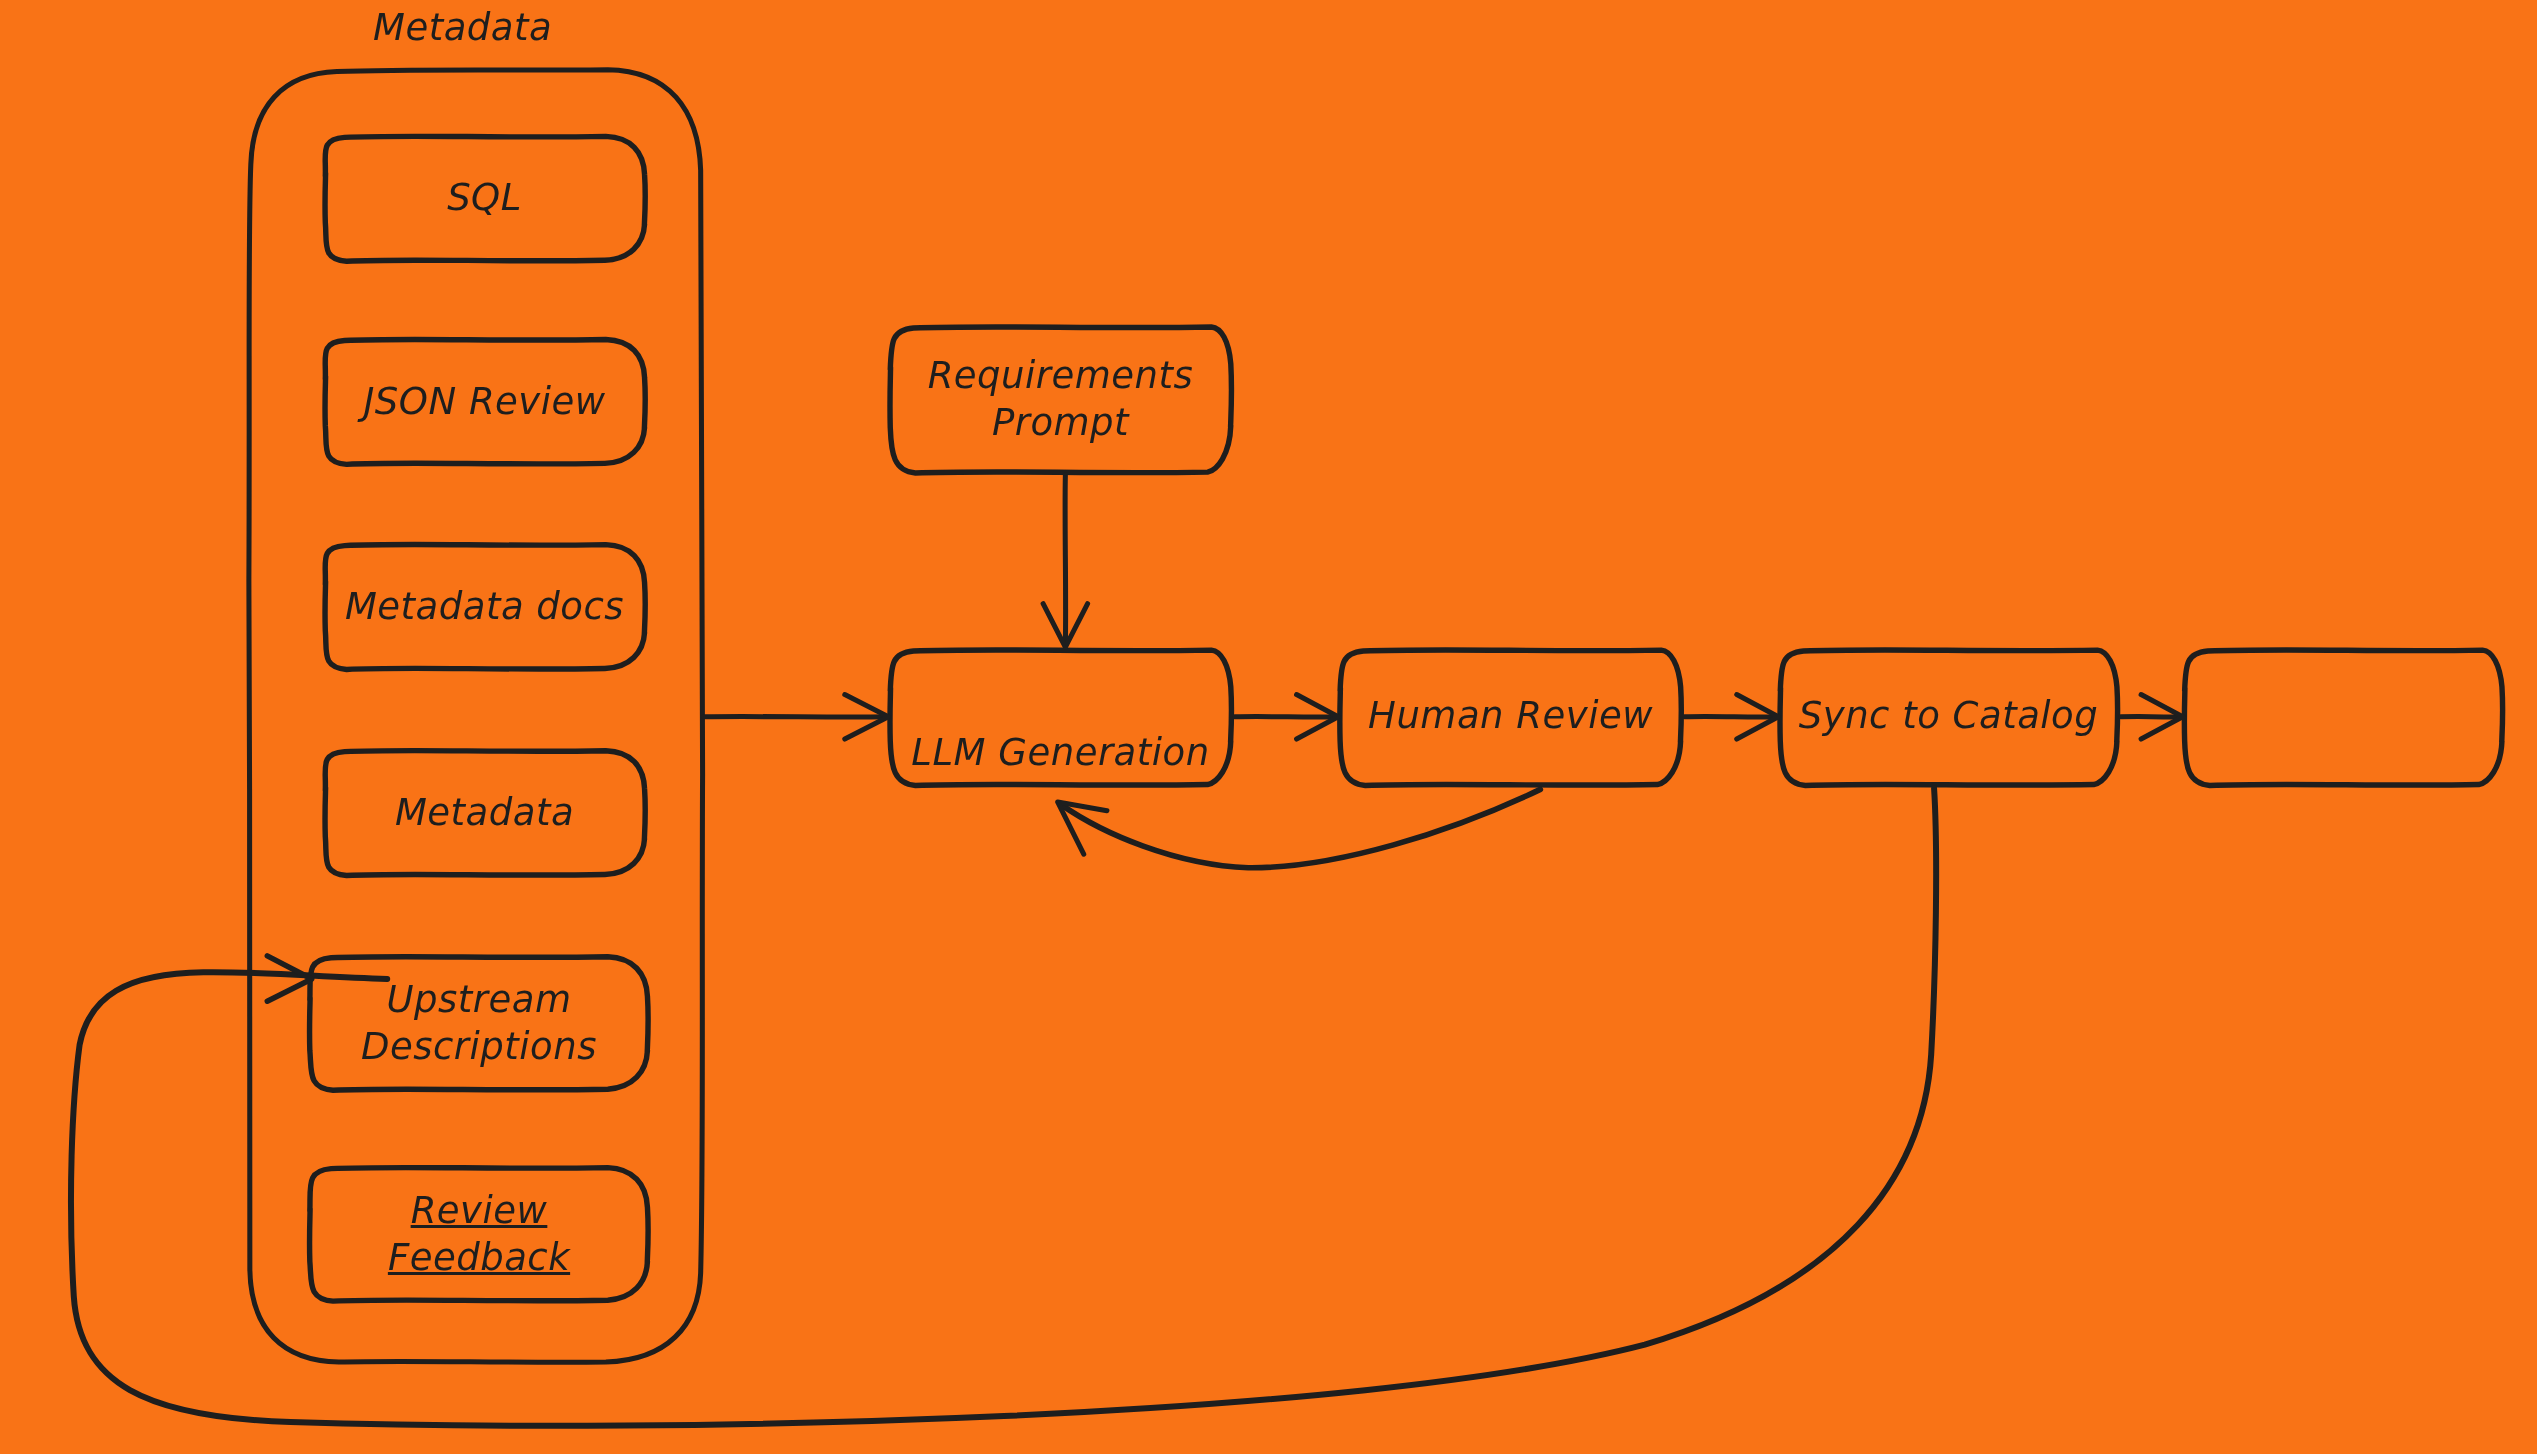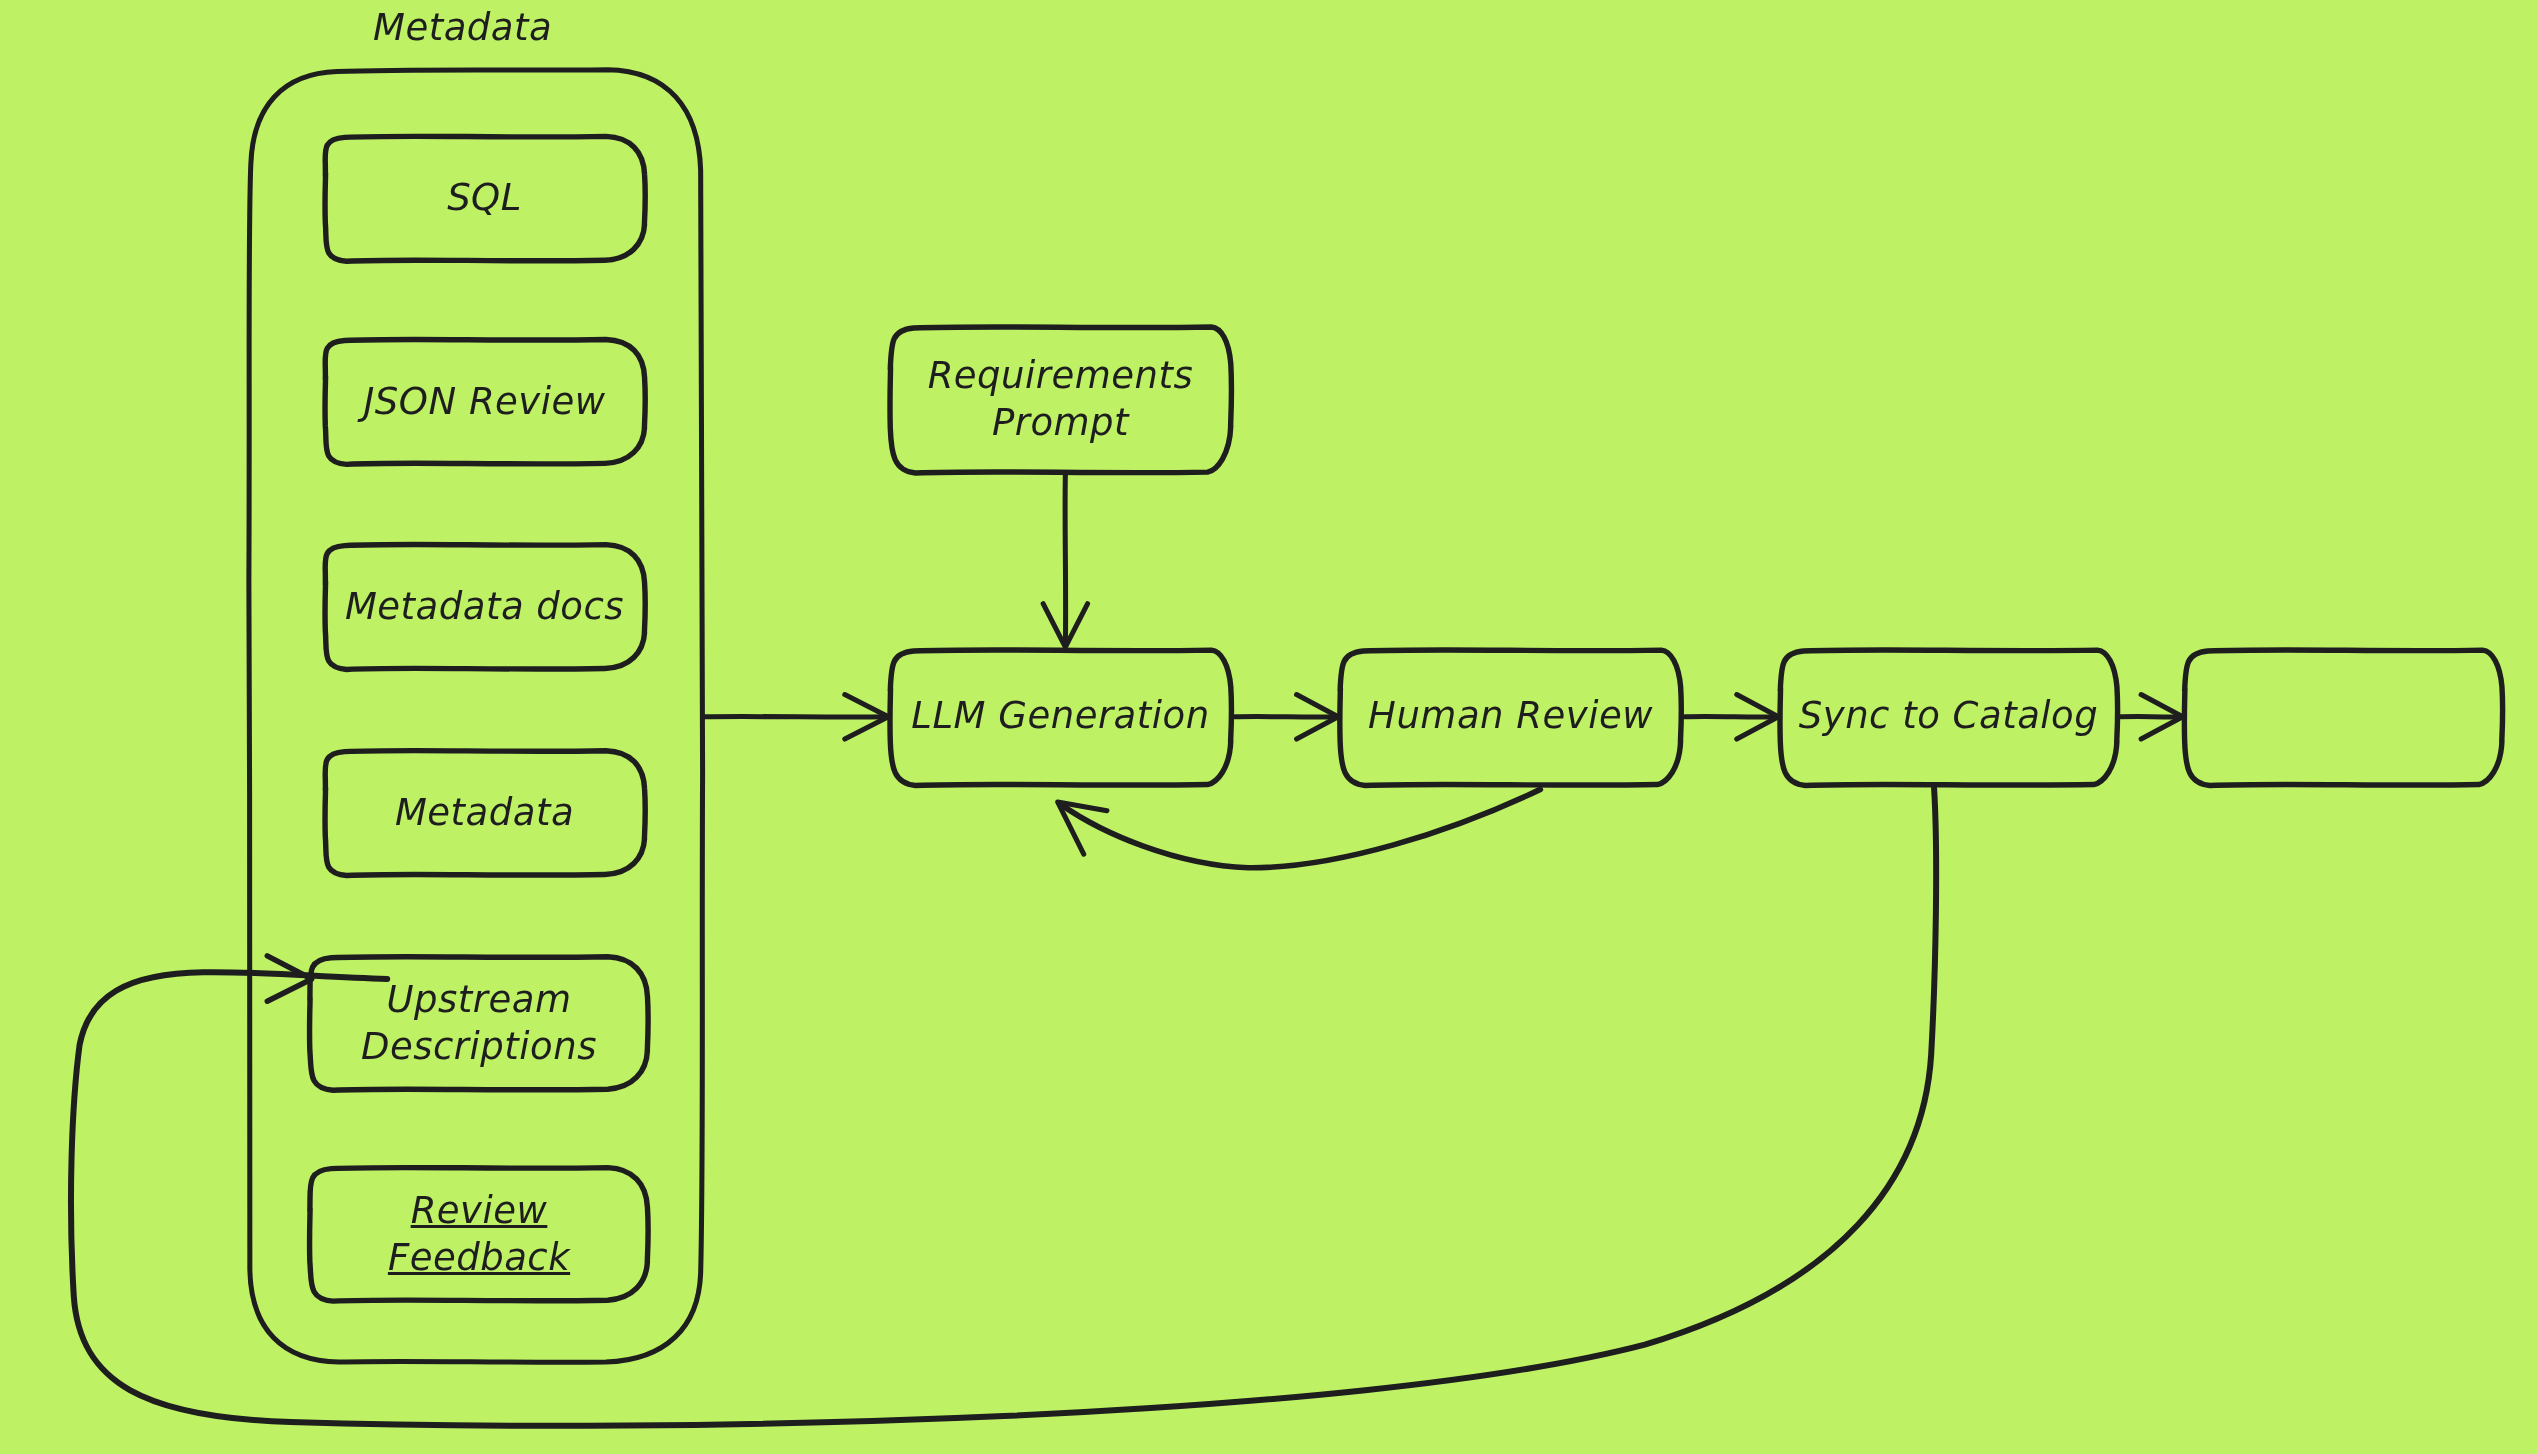--- a/index.html
+++ b/index.html
@@ -4,21 +4,21 @@
 <style>
   html, body {
     margin: 0;
     padding: 0;
     background: #ffffff;
   }
   #canvas {
     position: relative;
     width: 2538px;
     height: 1454px;
-    background: #bef264;
+    background: #f97316;
     overflow: hidden;
     font-family: "DejaVu Sans", sans-serif;
   }
   svg.layer {
     position: absolute;
     top: 0;
     left: 0;
     width: 2538px;
     height: 1454px;
     overflow: visible;
@@ -200,21 +200,21 @@
 
   <div class="node-label" style="left:310px; top:956px; width:338px; height:135px;">Upstream
 Descriptions</div>
 
   <div class="node-label" style="left:310px; top:1167px; width:338px; height:135px;text-decoration:underline;">Review
 Feedback</div>
 
   <div class="node-label" style="left:890px; top:326px; width:341px; height:147px;">Requirements
 Prompt</div>
 
-  <div class="node-label" style="left:890px; top:649px; width:341px; height:135px;">LLM Generation</div>
+  <div class="node-label" style="left:890px; top:686px; width:341px; height:135px;">LLM Generation</div>
 
   <div class="node-label" style="left:1340px; top:649px; width:341px; height:135px;">Human Review</div>
 
   <div class="node-label" style="left:1780px; top:649px; width:337px; height:135px;">Sync to Catalog</div>
 
 
 </div>
 
 
 </body></html>

